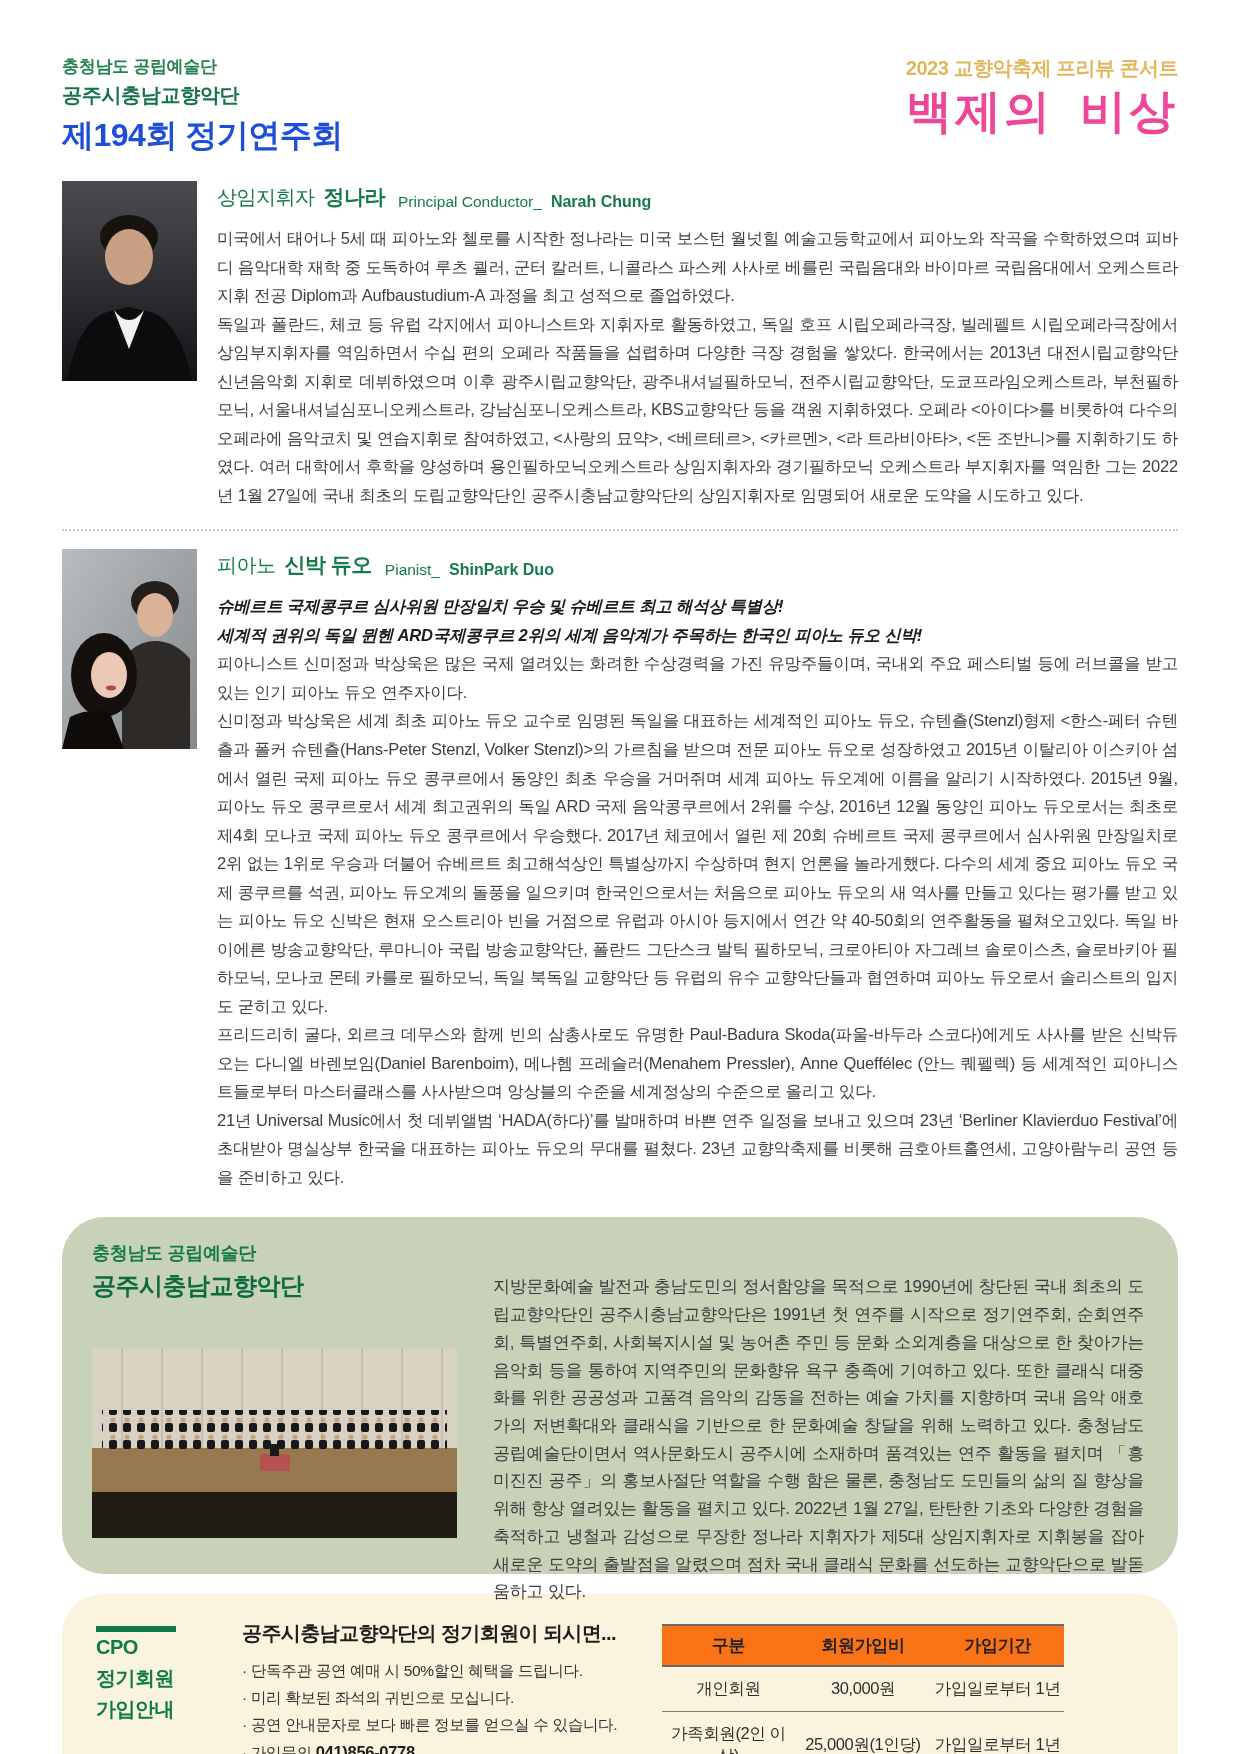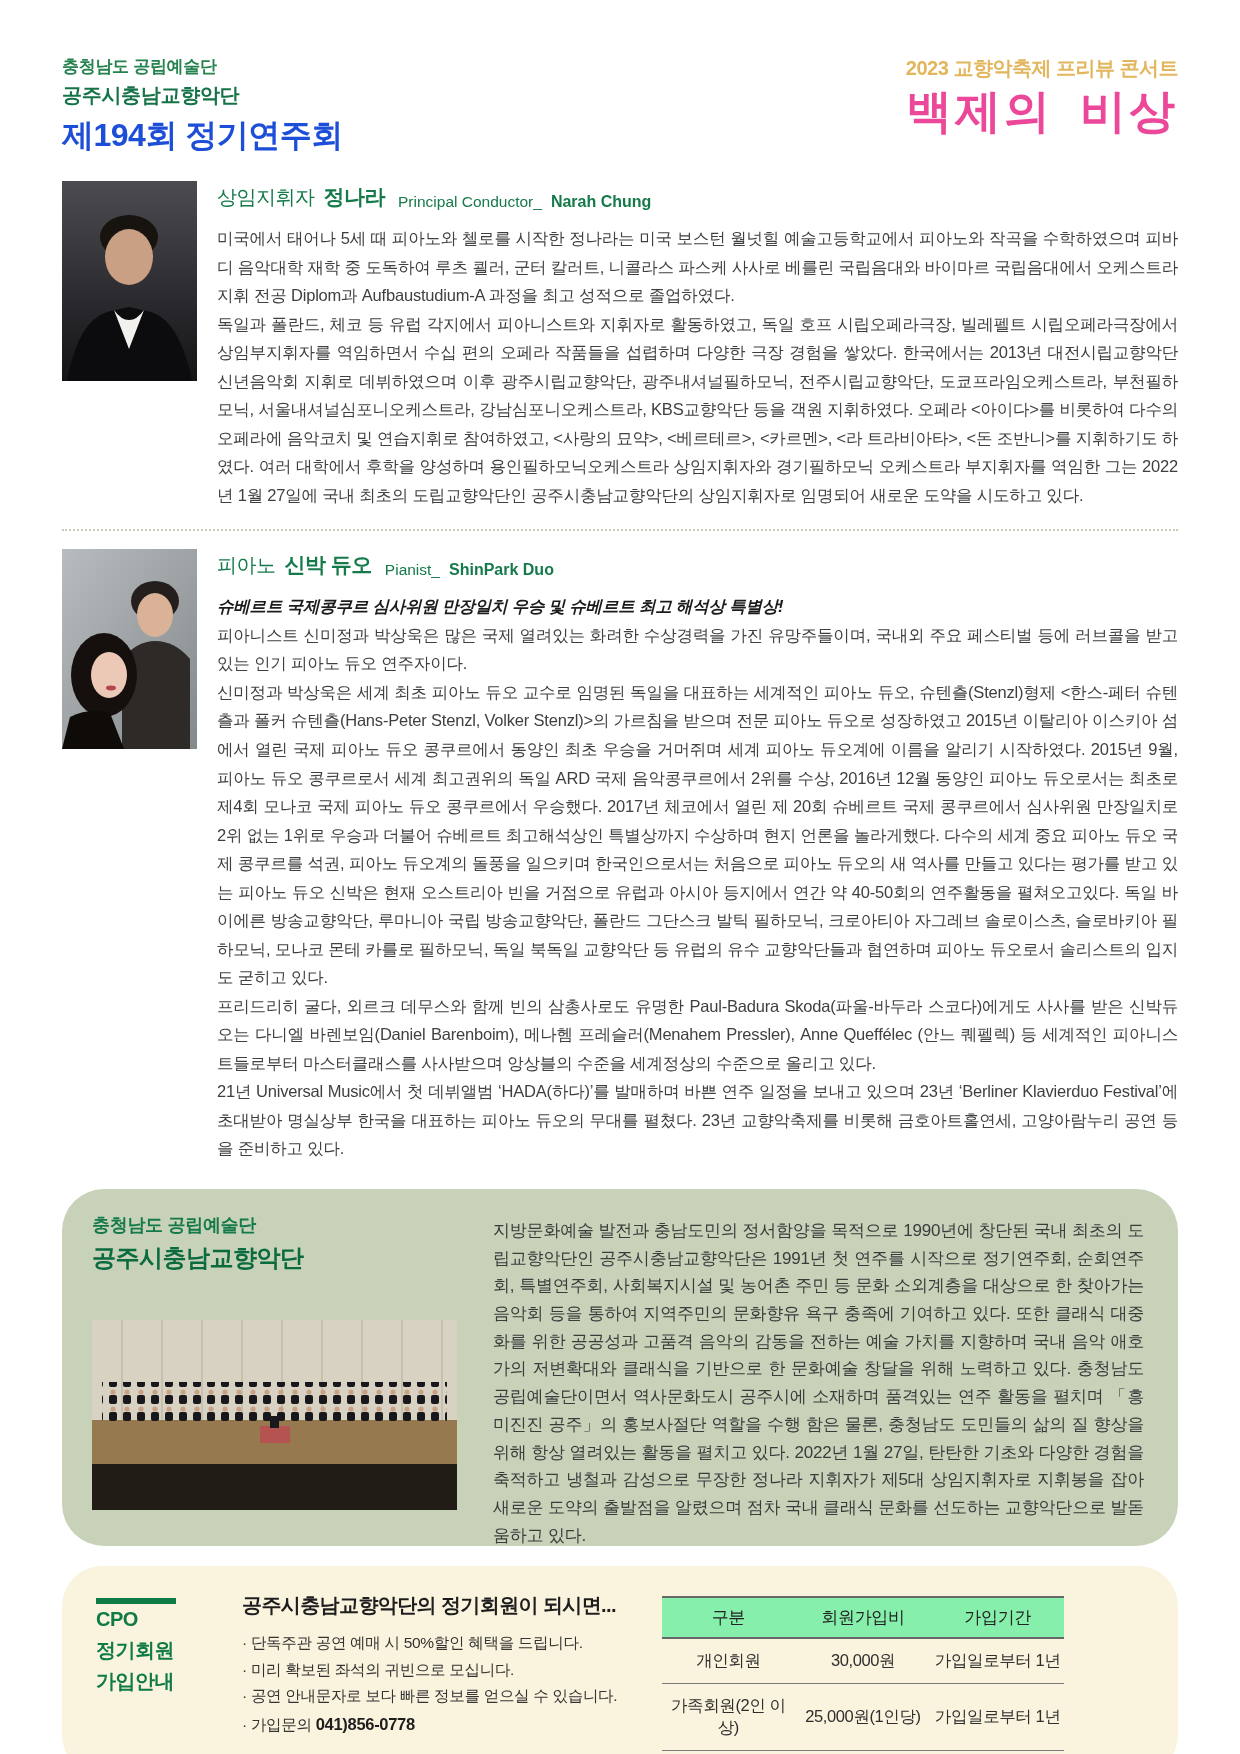--- a/index.html
+++ b/index.html
@@ -46,42 +46,42 @@
     background:#c7d2b9; border-radius:42px;
     padding:24px 34px 36px 30px;
     display:flex; gap:36px;
   }
   .orc-left { flex:0 0 365px; display:flex; flex-direction:column; }
   .orc-t1 { color:#15794a; font-size:18px; font-weight:700; letter-spacing:-0.3px; }
   .orc-t2 { color:#0b6b3e; font-size:24px; font-weight:800; margin-top:5px; letter-spacing:-0.5px; }
   .orc-photo { margin-top:auto; width:365px; height:190px; overflow:hidden; background:#555; }
   .orc-body {
     flex:1; min-width:0; font-size:17px; line-height:1.63; text-align:justify;
-    color:#3b3b3b; letter-spacing:-0.2px; padding-top:4px;
+    color:#3b3b3b; letter-spacing:-0.2px; padding-top:4px;margin-top:28px;
   }
 
   
   .mem-box {
     box-sizing:border-box; margin-top:20px; min-height:178px;
     background:#faf3dd; border-radius:40px;
     padding:26px 38px 24px 34px;
     display:flex; gap:28px;
   }
   .mem-label { flex:0 0 118px; }
   .mem-bar { width:80px; height:6px; background:#0e7a46; margin-top:6px; }
   .mem-label-text { color:#0e7a46; font-size:20px; font-weight:800; line-height:1.55; letter-spacing:-0.5px; }
   .mem-mid { flex:0 0 392px; }
   .mem-title { font-size:20px; font-weight:800; color:#1d1d1d; letter-spacing:-0.6px; }
   .mem-bullets { margin-top:11px; font-size:15.5px; color:#333333; line-height:1.72; letter-spacing:-0.3px; }
   .bullet::before { content:"\00B7\00A0"; color:#333; }
   .phone { font-weight:800; font-size:16.5px; color:#1d1d1d; }
   .mem-table-col { flex:0 0 402px; padding-top:4px; }
   table.fee { width:402px; border-collapse:collapse; }
   .fee th {
-    background:#86efac; font-size:17px; font-weight:400; color:#222;
+    background:#f97316; font-size:17px; font-weight:700; color:#222;
     padding:8px 2px; letter-spacing:-0.3px;
     border-top:2px solid #686868; border-bottom:2px solid #686868;
   }
   .fee td {
     font-size:16.5px; color:#2e2e2e; text-align:center; padding:11px 2px;
     letter-spacing:-0.4px; border-bottom:1.5px solid #7a7a7a;
   }
 </style>
 </head>
 <body>
@@ -157,20 +157,21 @@
     </div>
     <div class="content-col">
       <div class="p-head">
         <span class="role-ko">피아노</span>
         <span class="name-ko">신박 듀오</span>
         <span class="role-en">Pianist_</span>
         <span class="name-en">ShinPark Duo</span>
       </div>
       <div class="bio">
         <p class="highlight">슈베르트 국제콩쿠르 심사위원 만장일치 우승 및 슈베르트 최고 해석상 특별상!</p>
+        <p class="highlight">세계적 권위의 독일 뮌헨 ARD국제콩쿠르 2위의 세계 음악계가 주목하는 한국인 피아노 듀오 신박!</p>
         <p>피아니스트 신미정과 박상욱은 많은 국제 열려있는 화려한 수상경력을 가진 유망주들이며, 국내외 주요 페스티벌 등에 러브콜을 받고있는 인기 피아노 듀오 연주자이다.</p>
         <p>신미정과 박상욱은 세계 최초 피아노 듀오 교수로 임명된 독일을 대표하는 세계적인 피아노 듀오, 슈텐츨(Stenzl)형제 &lt;한스-페터 슈텐츨과 폴커 슈텐츨(Hans-Peter Stenzl, Volker Stenzl)&gt;의 가르침을 받으며 전문 피아노 듀오로 성장하였고 2015년 이탈리아 이스키아 섬에서 열린 국제 피아노 듀오 콩쿠르에서 동양인 최초 우승을 거머쥐며 세계 피아노 듀오계에 이름을 알리기 시작하였다. 2015년 9월, 피아노 듀오 콩쿠르로서 세계 최고권위의 독일 ARD 국제 음악콩쿠르에서 2위를 수상, 2016년 12월 동양인 피아노 듀오로서는 최초로 제4회 모나코 국제 피아노 듀오 콩쿠르에서 우승했다. 2017년 체코에서 열린 제 20회 슈베르트 국제 콩쿠르에서 심사위원 만장일치로 2위 없는 1위로 우승과 더불어 슈베르트 최고해석상인 특별상까지 수상하며 현지 언론을 놀라게했다. 다수의 세계 중요 피아노 듀오 국제 콩쿠르를 석권, 피아노 듀오계의 돌풍을 일으키며 한국인으로서는 처음으로 피아노 듀오의 새 역사를 만들고 있다는 평가를 받고 있는 피아노 듀오 신박은 현재 오스트리아 빈을 거점으로 유럽과 아시아 등지에서 연간 약 40-50회의 연주활동을 펼쳐오고있다. 독일 바이에른 방송교향악단, 루마니아 국립 방송교향악단, 폴란드 그단스크 발틱 필하모닉, 크로아티아 자그레브 솔로이스츠, 슬로바키아 필하모닉, 모나코 몬테 카를로 필하모닉, 독일 북독일 교향악단 등 유럽의 유수 교향악단들과 협연하며 피아노 듀오로서 솔리스트의 입지도 굳히고 있다.</p>
         <p>프리드리히 굴다, 외르크 데무스와 함께 빈의 삼총사로도 유명한 Paul-Badura Skoda(파울-바두라 스코다)에게도 사사를 받은 신박듀오는 다니엘 바렌보임(Daniel Barenboim), 메나헴 프레슬러(Menahem Pressler), Anne Queffélec (안느 퀘펠렉) 등 세계적인 피아니스트들로부터 마스터클래스를 사사받으며 앙상블의 수준을 세계정상의 수준으로 올리고 있다.</p>
         <p>21년 Universal Music에서 첫 데뷔앨범 ‘HADA(하다)’를 발매하며 바쁜 연주 일정을 보내고 있으며 23년 ‘Berliner Klavierduo Festival’에 초대받아 명실상부 한국을 대표하는 피아노 듀오의 무대를 펼쳤다. 23년 교향악축제를 비롯해 금호아트홀연세, 고양아람누리 공연 등을 준비하고 있다.</p>
       </div>
     </div>
   </div>
 
   <div class="orc-box">
     <div class="orc-left">

